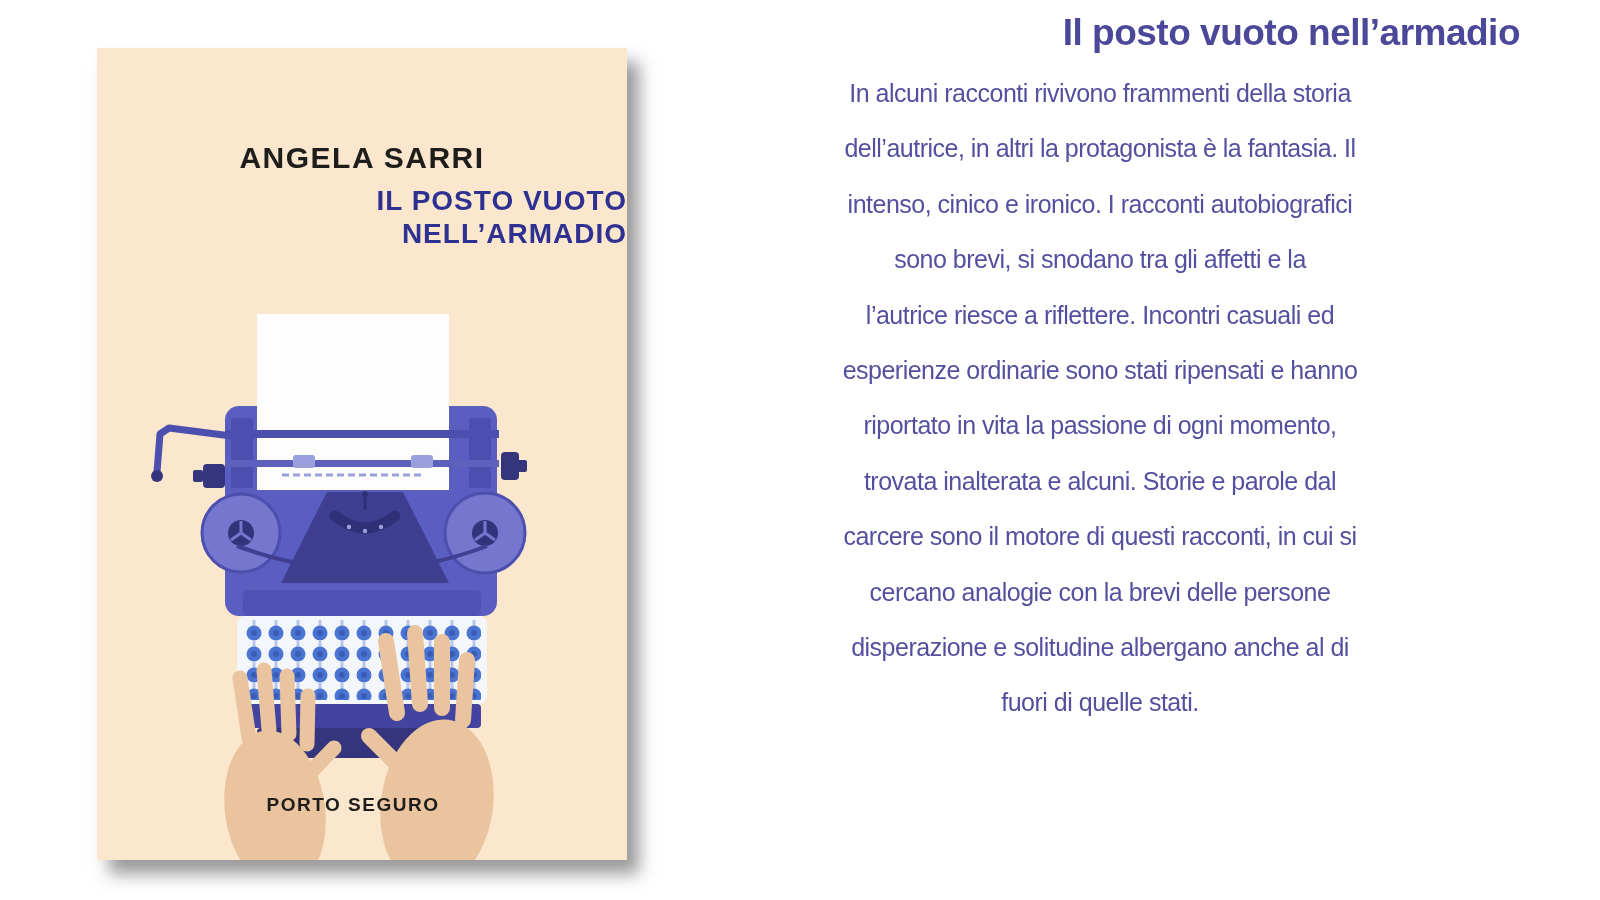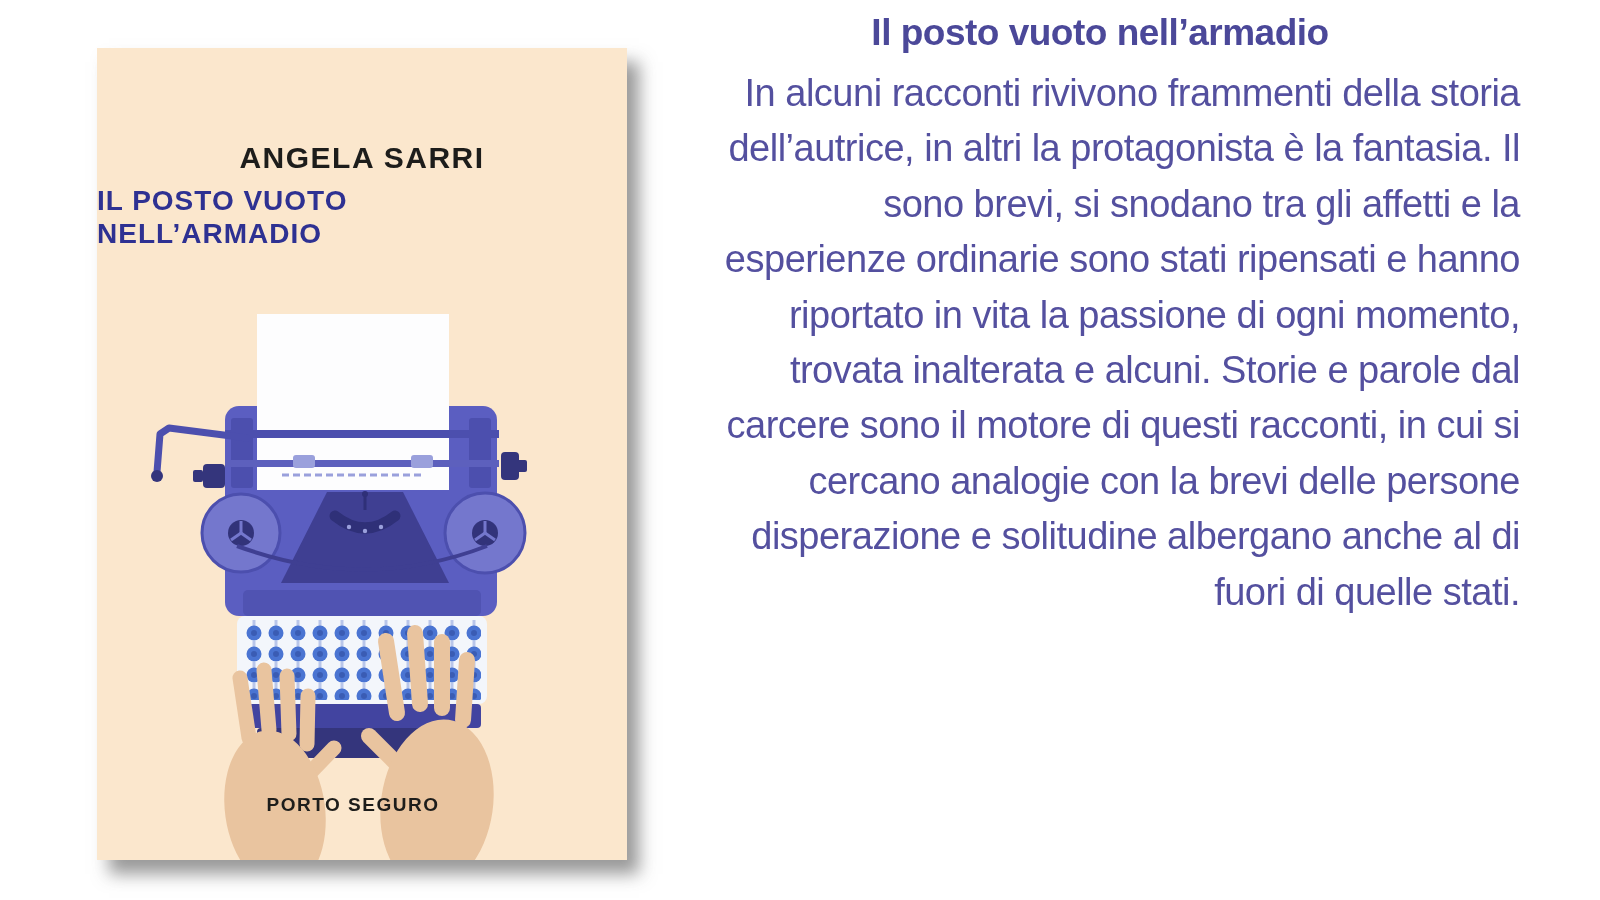--- a/index.html
+++ b/index.html
@@ -21,21 +21,21 @@
     overflow: hidden;
   }
   .cover-author {
     position: absolute; top: 93px; left: 0; right: 0;
     text-align: center;
     font-size: 30px; font-weight: bold; letter-spacing: 1.5px;
     color: #1d1d1b;
   }
   .cover-title {
     position: absolute; top: 136px; left: 0; right: 0;
-    text-align: left;
+    text-align: right;
     font-size: 28px; font-weight: bold; letter-spacing: 1px;
     line-height: 33px;
     color: #2e3192;
   }
   .cover-publisher {
     position: absolute; top: 746px; left: 96px;
     width: 320px; text-align: center;
     font-size: 19px; font-weight: bold; letter-spacing: 1.5px;
     color: #1d1d1b;
     z-index: 3;
@@ -49,28 +49,28 @@
     width: 840px;
     text-align: center;
     color: #54509f;
   }
   .desc-title {
     font-size: 37px;
     font-weight: bold;
     line-height: 54px;
     color: #4b4899;
     letter-spacing: -0.5px;
+    text-align: right;
   }
   .desc-lines { margin-top: 6px; }
   .desc-line {
-    font-size: 38px;
+    font-size: 25px;
     line-height: 55.4px;
     letter-spacing: -0.5px;
     white-space: nowrap;
-    text-align: right;
   }
 </style>
 </head>
 <body>
 
 <div class="stage">
 
   <div class="cover">
 
     <div class="cover-author">ANGELA SARRI</div>
@@ -169,21 +169,23 @@
     </svg>
 
     <div class="cover-publisher">PORTO SEGURO</div>
   </div>
 
   <div class="desc">
     <div class="desc-title">Il posto vuoto nell’armadio</div>
     <div class="desc-lines">
       <div class="desc-line">In alcuni racconti rivivono frammenti della storia</div>
       <div class="desc-line">dell’autrice, in altri la protagonista è la fantasia. Il</div>
+      <div class="desc-line">intenso, cinico e ironico. I racconti autobiografici</div>
       <div class="desc-line">sono brevi, si snodano tra gli affetti e la</div>
+      <div class="desc-line">l’autrice riesce a riflettere. Incontri casuali ed</div>
       <div class="desc-line">esperienze ordinarie sono stati ripensati e hanno</div>
       <div class="desc-line">riportato in vita la passione di ogni momento,</div>
       <div class="desc-line">trovata inalterata e alcuni. Storie e parole dal</div>
       <div class="desc-line">carcere sono il motore di questi racconti, in cui si</div>
       <div class="desc-line">cercano analogie con la brevi delle persone</div>
       <div class="desc-line">disperazione e solitudine albergano anche al di</div>
       <div class="desc-line">fuori di quelle stati.</div>
     </div>
   </div>
 

